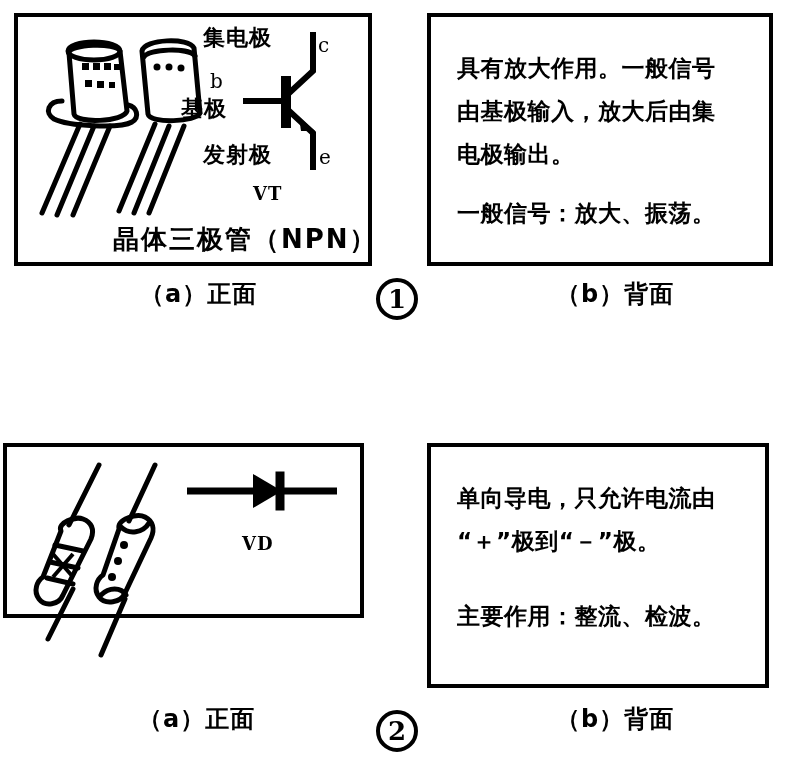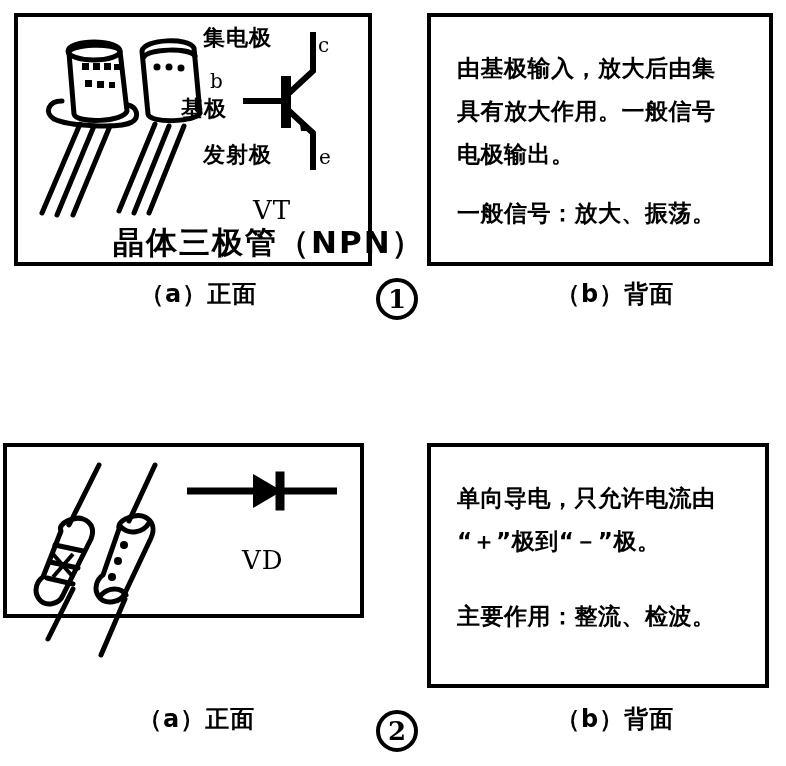--- a/index.html
+++ b/index.html
@@ -85,27 +85,26 @@
     white-space: nowrap;
   }
   .cn-label { font-size: 22px; letter-spacing: 1px; text-align: center; }
   .lead-label {
     font-family: "DejaVu Serif", "Liberation Serif", serif;
     font-size: 20px;
     font-weight: normal;
   }
   .sym-name {
     font-family: "DejaVu Serif", "Liberation Serif", serif;
+    font-size: 18px;
+    font-weight: bold;
+    letter-spacing: 1px;
+  }
+  .part-name {
     font-size: 26px;
-    font-weight: normal;
-    letter-spacing: 1px;
-    margin-top: 12px;
-  }
-  .part-name {
-    font-size: 31px;
     font-weight: bold;
     letter-spacing: 2px;
   }
 
   
   #lbl-collector { left: 185px; top: 6px; }
   #lbl-c        { left: 300px; top: 16px; }
   #lbl-b        { left: 192px; top: 52px; }
   #lbl-base     { left: 163px; top: 77px; }
   #lbl-emitter  { left: 185px; top: 123px; }
@@ -184,22 +183,22 @@
   <span class="fig-label lead-label" id="lbl-b">b</span>
   <span class="fig-label cn-label" id="lbl-base">基极</span>
   <span class="fig-label cn-label" id="lbl-emitter">发射极</span>
   <span class="fig-label lead-label" id="lbl-e">e</span>
   <span class="fig-label sym-name" id="lbl-vt">VT</span>
   <span class="fig-label part-name" id="lbl-npn">晶体三极管（NPN）</span>
 </div>
 
 <div class="panel" id="panel-1b">
   <div class="desc-text">
+    <div class="line">具有放大作用。一般信号</div>
     <div class="line">由基极输入，放大后由集</div>
-    <div class="line">具有放大作用。一般信号</div>
     <div class="line">电极输出。</div>
     <div class="gap"></div>
     <div class="line">一般信号：放大、振荡。</div>
   </div>
 </div>
 
 <span class="caption" id="cap-1a">（a）正面</span>
 <span class="caption" id="cap-1b">（b）背面</span>
 <span class="circle-num" id="circ-1">1</span>
 

